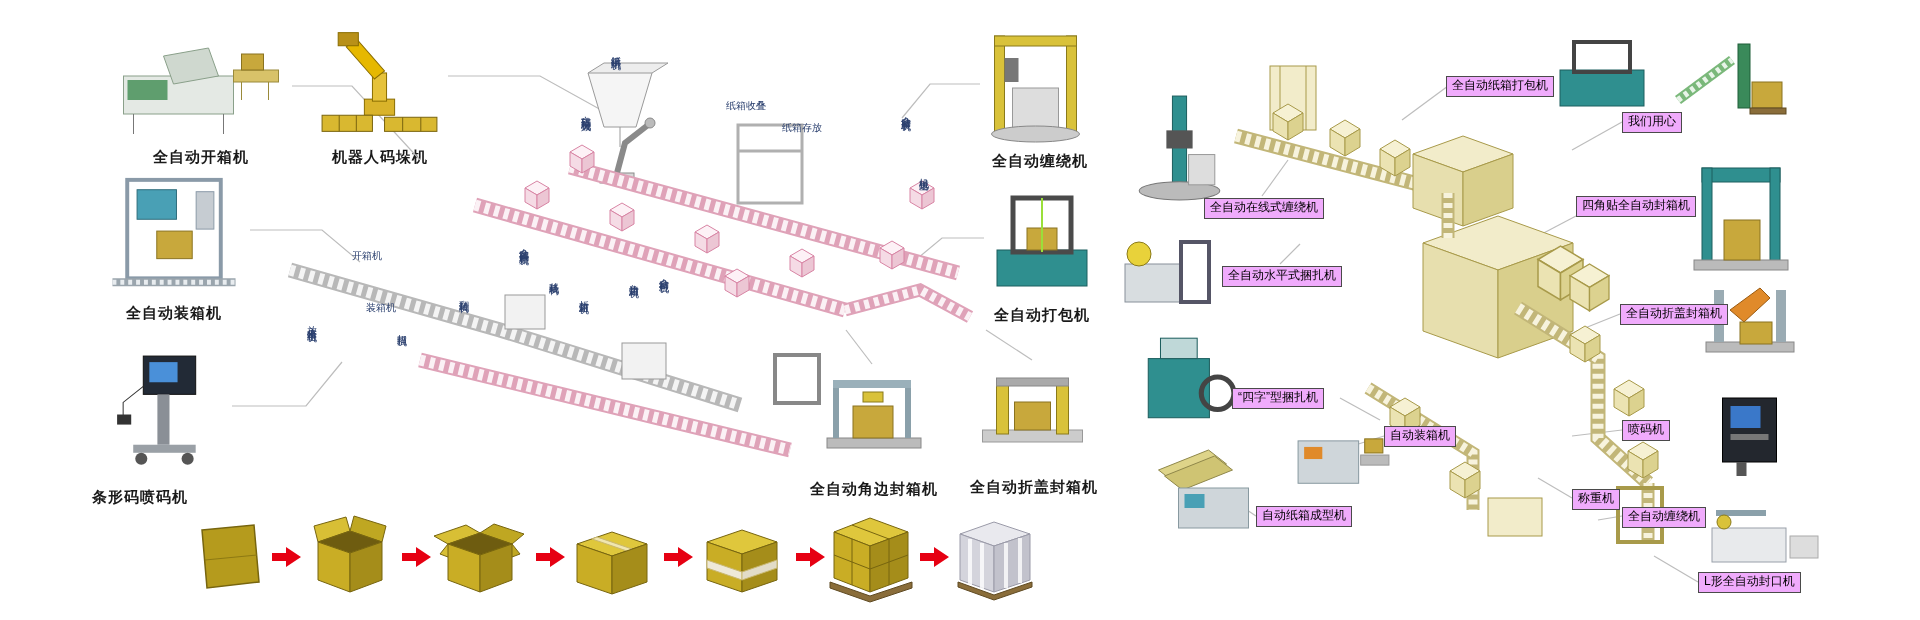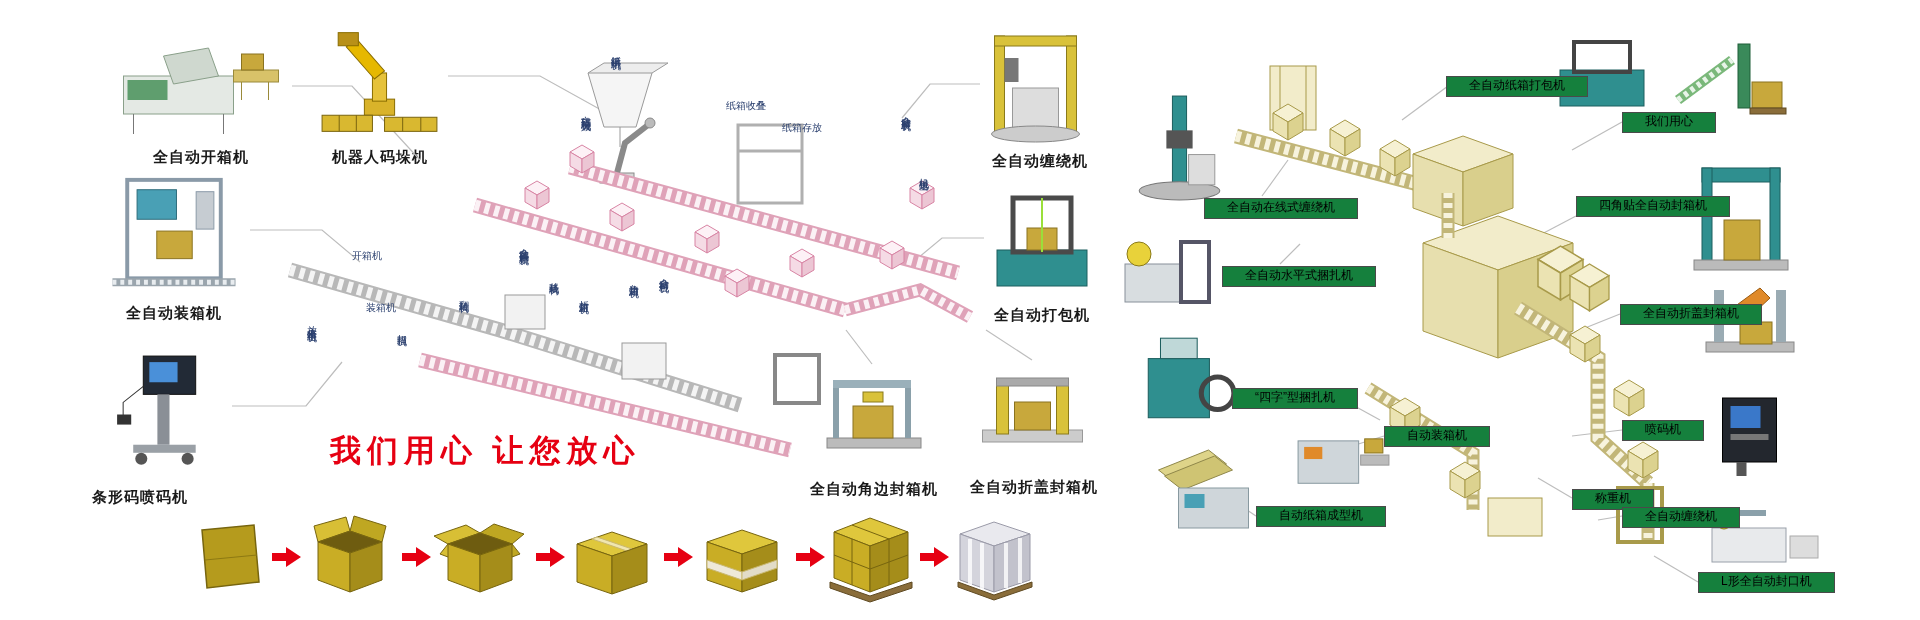--- a/index.html
+++ b/index.html
@@ -2,21 +2,21 @@
 <html><head>
 <meta charset="utf-8">
 <style>
   * { margin:0; padding:0; box-sizing:border-box; }
   body { font-family:"Liberation Sans","DejaVu Sans",sans-serif; background:#fff; }
   .banner { position:relative; width:1920px; height:620px; background:#ffffff; overflow:hidden; }
   .abs { position:absolute; }
   .photo { position:absolute; }
   .photo svg { display:block; width:100%; height:100%; }
   .label { position:absolute; font-size:15px; font-weight:bold; color:#1a1a1a; text-align:center; letter-spacing:1px; white-space:nowrap; }
-  .boxed { position:absolute; font-size:12px; color:#000; background:#15803d; border:1px solid #4a4a4a; padding:1px 22px 2px; white-space:nowrap; line-height:1.3; z-index:5; }
+  .boxed { position:absolute; font-size:12px; color:#000; background:#f0abfc; border:1px solid #4a4a4a; padding:1px 5px 2px; white-space:nowrap; line-height:1.3; z-index:5; }
   .slab { position:absolute; font-size:10px; color:#2a3f6e; line-height:1.15; white-space:nowrap; z-index:4; }
   .slab.v { writing-mode:vertical-rl; letter-spacing:1px; }
   .slogan-cn { position:absolute; color:#e60012; font-size:31px; font-weight:bold; letter-spacing:6px; white-space:nowrap; z-index:5; }
   .slogan-en { position:absolute; color:#e60012; font-size:16px; font-weight:bold; letter-spacing:3px; white-space:nowrap; z-index:5; }
   .arrow { position:absolute; width:30px; height:22px; z-index:3; }
   svg { overflow:visible; }
 </style>
 </head>
 <body>
 
@@ -369,21 +369,20 @@
   <span class="slab" style="left:366px;top:302px">装箱机</span>
   <span class="slab v" style="left:306px;top:318px">放入皮带输送机</span>
   <span class="slab v" style="left:396px;top:326px">扫描机</span>
   <span class="slab v" style="left:458px;top:292px">翻转机构</span>
   <span class="slab v" style="left:518px;top:240px">全自动条码标贴机</span>
   <span class="slab v" style="left:548px;top:274px">移栽机构</span>
   <span class="slab v" style="left:578px;top:292px">折盖封箱机</span>
   <span class="slab v" style="left:628px;top:276px">角边封箱机</span>
   <span class="slab v" style="left:658px;top:270px">全自动打包机</span>
 
-  <div class="slogan-cn" style="left:330px;top:430px">我们用心 让您放心</div>
 
   <div class="photo" style="left:188px;top:520px;width:80px;height:76px;z-index:2">
     <svg viewBox="0 0 80 76">
       <path d="M14,10 L66,5 L71,62 L19,68 Z" fill="#b59b1d" stroke="#77650f" stroke-width="1.5"></path>
       <line x1="17" y1="40" x2="69" y2="35" stroke="#8d7913"></line>
     </svg>
   </div>
   <div class="arrow" style="left:272px;top:546px">
     <svg viewBox="0 0 30 22">
         <polygon points="0,7 14,7 14,1 29,11 14,21 14,15 0,15" fill="#e60012"></polygon>

